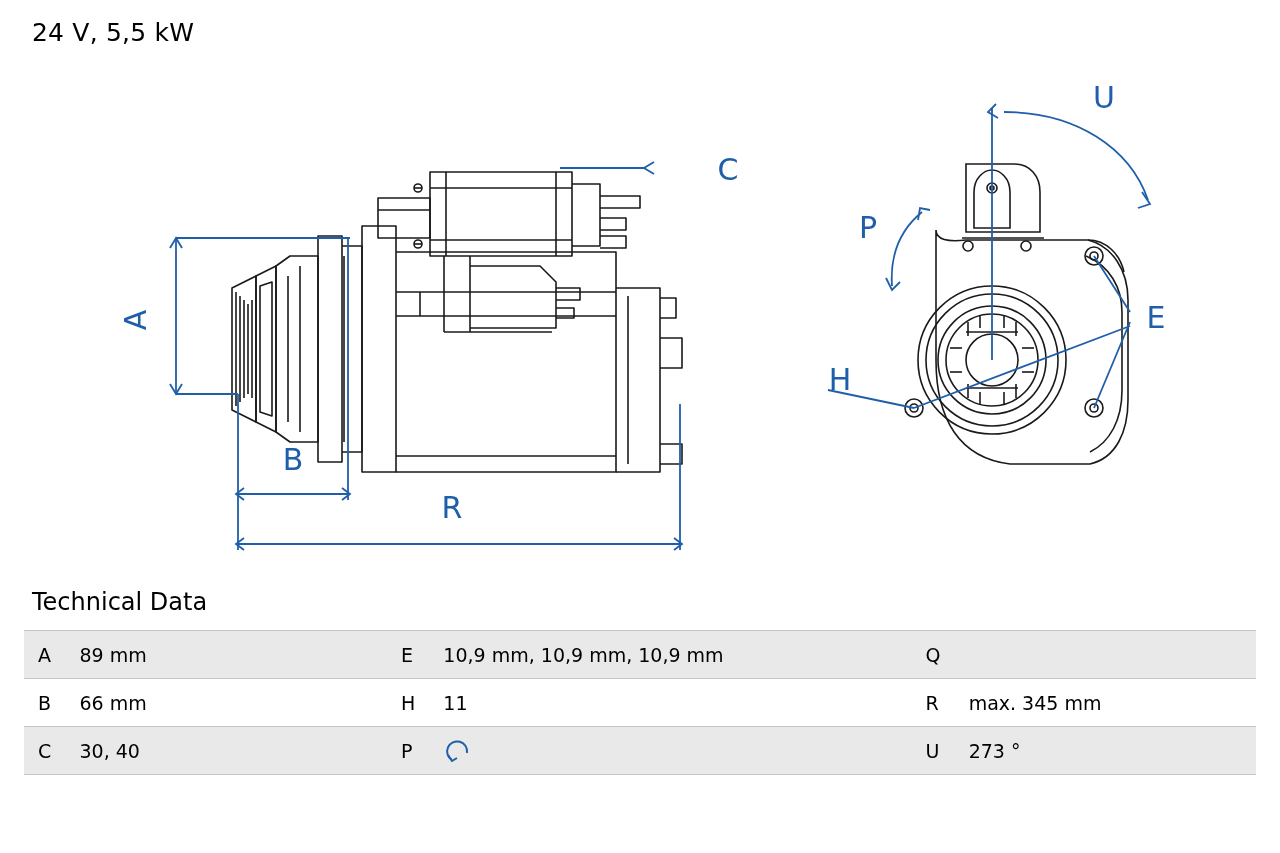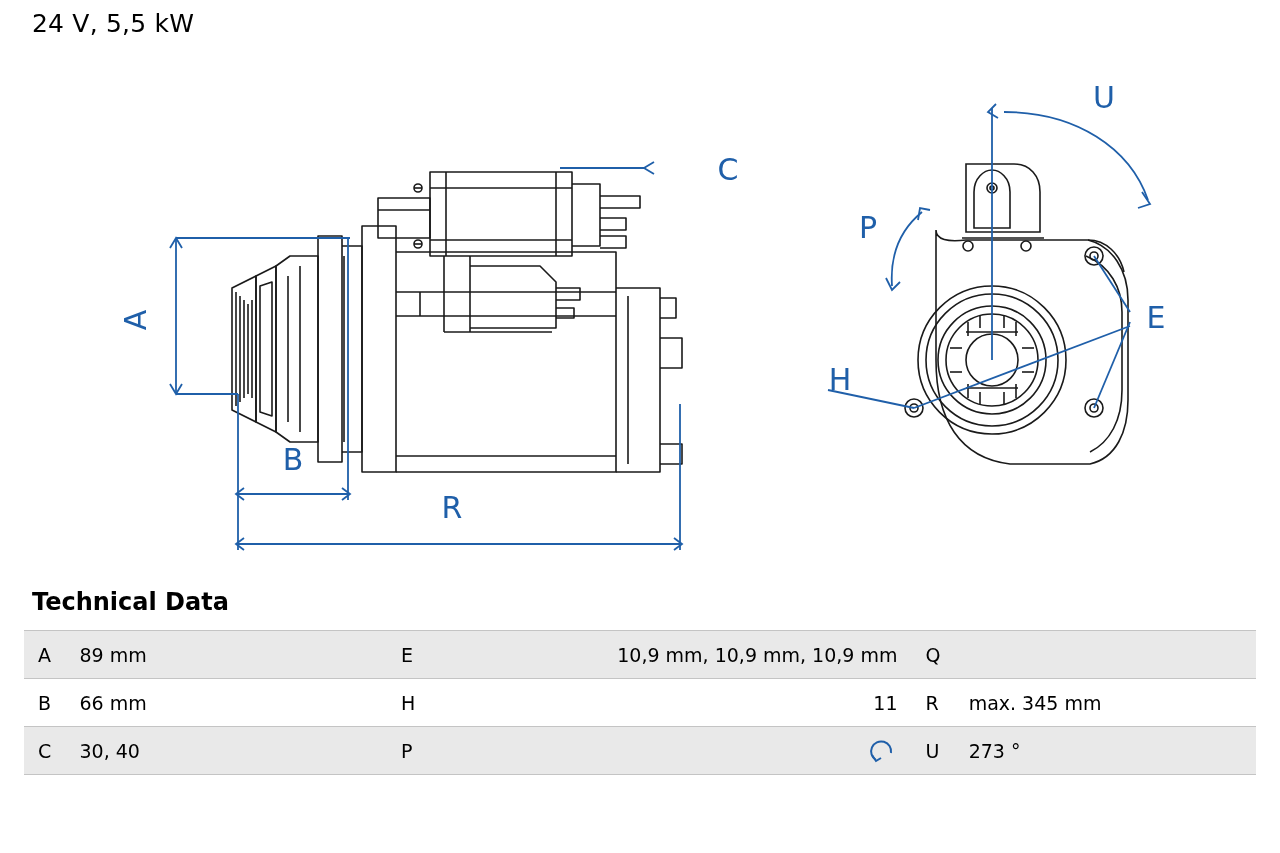--- a/index.html
+++ b/index.html
@@ -9,37 +9,37 @@
     height: 853px;
     background: #ffffff;
     font-family: "DejaVu Sans", "Liberation Sans", sans-serif;
     color: #000000;
     position: relative;
     overflow: hidden;
   }
   .title {
     position: absolute;
     left: 32px;
-    top: 9px;
+    top: 18px;
     font-size: 25px;
     letter-spacing: 0.2px;
   }
   .drawing {
     position: absolute;
     left: 0;
     top: 60px;
     width: 1280px;
     height: 520px;
   }
   .tech-title {
     position: absolute;
     left: 32px;
     top: 588px;
     font-size: 24px;
-    font-weight: bold;
+    font-weight: normal;
   }
   table.tech {
     position: absolute;
     left: 24px;
     top: 630px;
     width: 1232px;
     border-collapse: collapse;
     font-size: 19px;
   }
   table.tech tr { height: 48px; }
@@ -47,21 +47,21 @@
   table.tech tr.even td { background: #ffffff; }
   table.tech td {
     border-top: 1px solid #c4c4c4;
     border-bottom: 1px solid #c4c4c4;
     padding: 0 14px;
     vertical-align: middle;
     white-space: nowrap;
   }
   td.key { width: 40px; text-align: left; padding-right: 0; }
   td.val-a { width: 320px; }
-  td.val-b { width: 480px; text-align: right; }
+  td.val-b { width: 480px; }
   td.val-c { width: 300px; }
   .rot-icon { display: inline-block; width: 30px; height: 28px; vertical-align: middle; }
 </style>
 </head>
 <body>
 
 <div class="title">24 V, 5,5 kW</div>
 
 <svg class="drawing" viewBox="0 0 1280 520">
   <g fill="none" stroke="#1a1a1a" stroke-width="1.6" stroke-linejoin="round">

